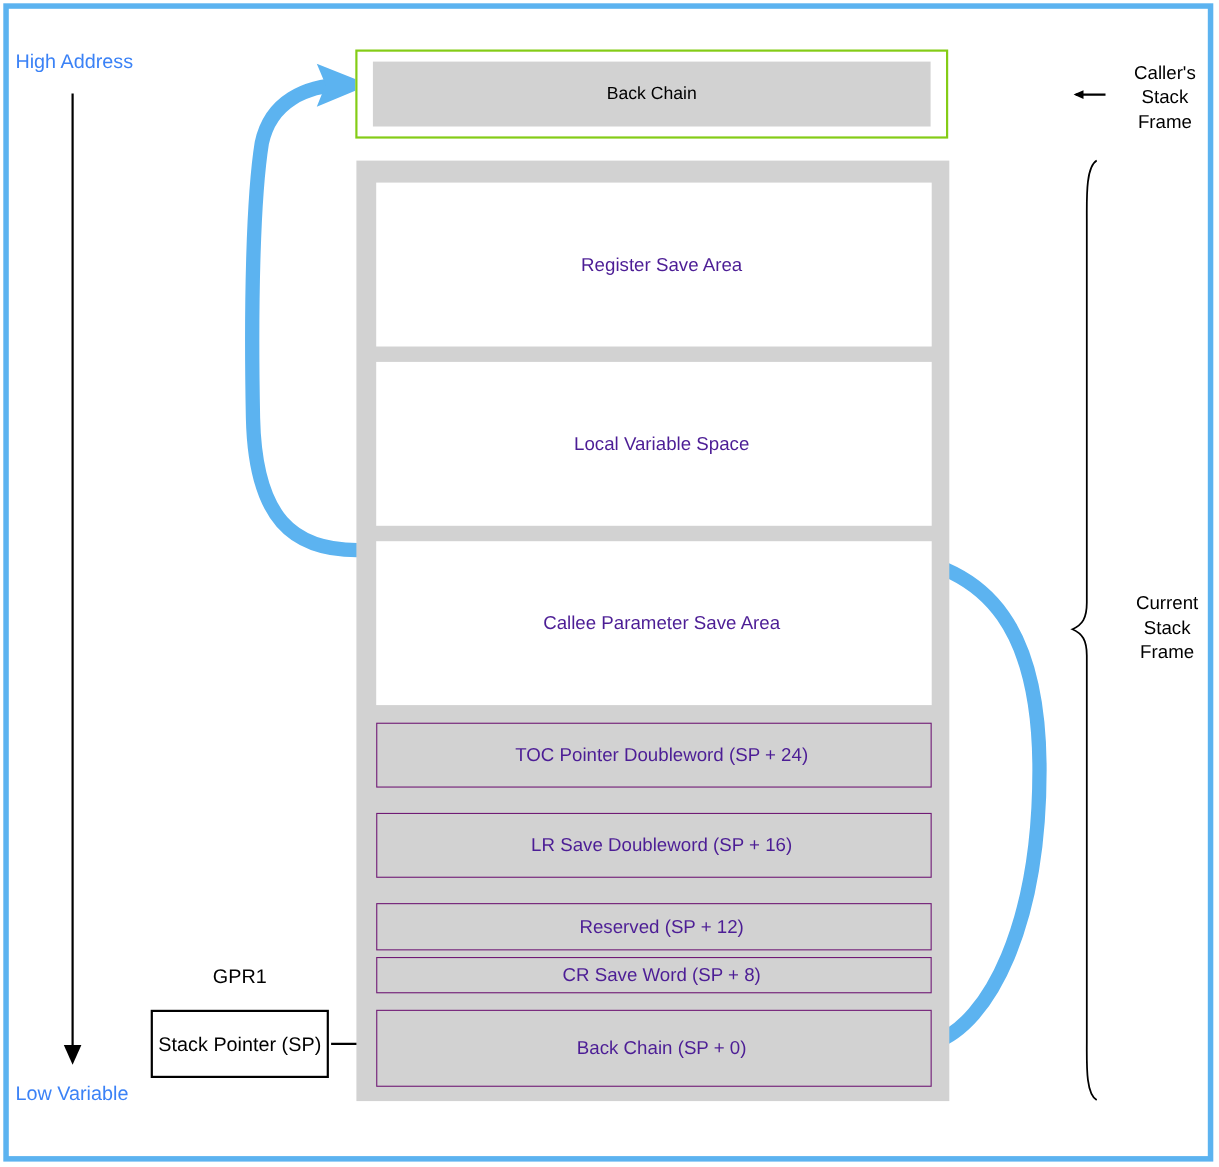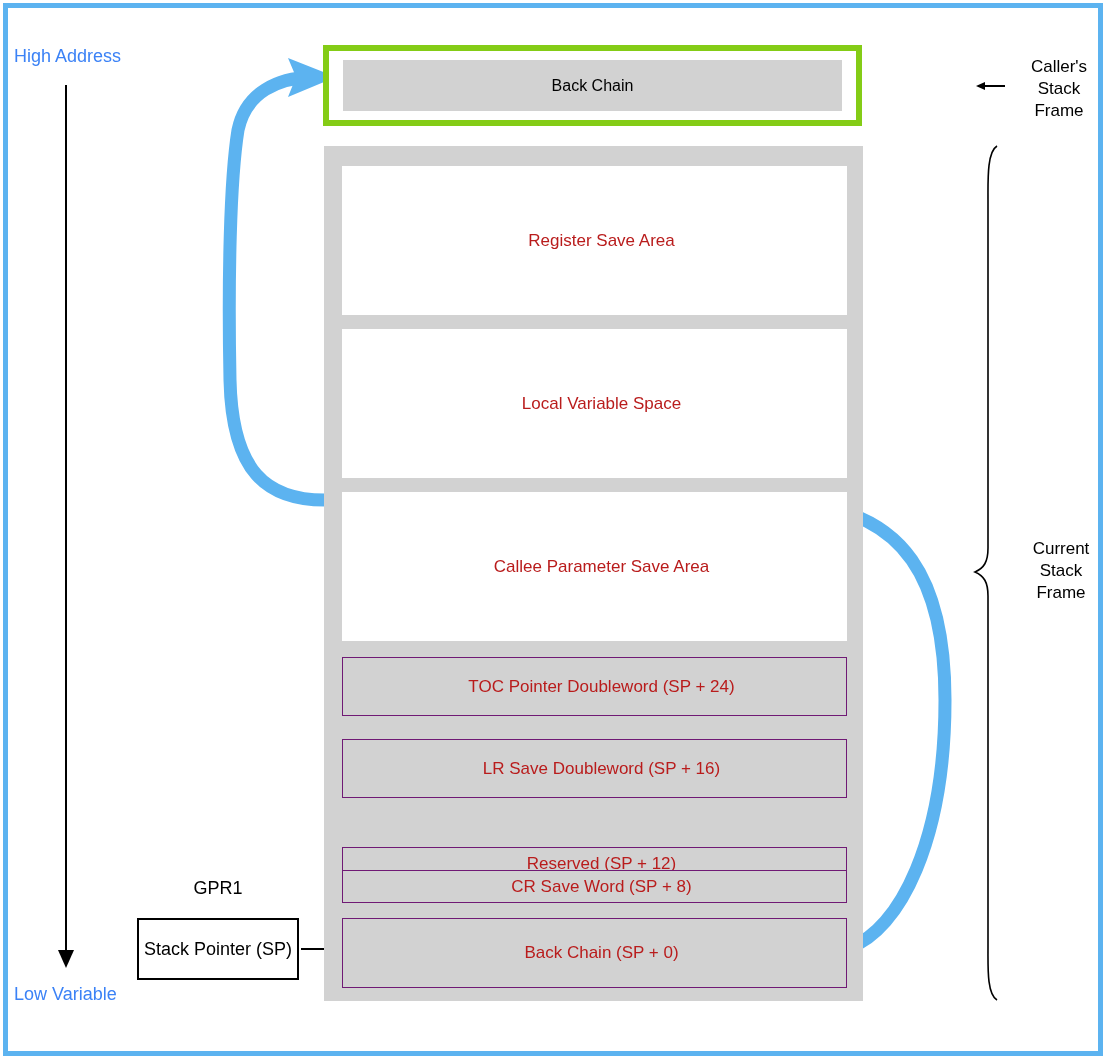--- a/index.html
+++ b/index.html
@@ -40,21 +40,21 @@
   .lbl-addr { font-size: 18px; }
   .lbl-center { text-align: center; }
 
   
   #callers-frame {
     position: absolute;
     left: 323px;
     top: 45px;
     width: 539px;
     height: 81px;
-    border: 6px solid #84cc16;
+    border: 2px solid #84cc16;
     background: #ffffff;
     box-sizing: border-box;
   }
   #callers-frame .band {
     position: absolute;
     left: 14px;
     top: 9px;
     right: 14px;
     bottom: 9px;
     background: #d2d2d2;
@@ -75,21 +75,21 @@
   }
   .slot {
     position: absolute;
     left: 18px;
     width: 505px;
     display: flex;
     align-items: center;
     justify-content: center;
     box-sizing: border-box;
     font-size: 17px;
-    color: #b91c1c;
+    color: #4c1d95;
     padding-left: 14px;
   }
   .slot.white {
     background: #ffffff;
     border: none;
   }
   .slot.gray-bordered {
     background: #d2d2d2;
     border: 1px solid #701a75;
   }
@@ -215,21 +215,21 @@
     <div class="slot white" style="top:20px; height:149px;">Register Save Area</div>
 
     <div class="slot white" style="top:183px; height:149px;">Local Variable Space</div>
 
     <div class="slot white" style="top:346px; height:149px;">Callee Parameter Save Area</div>
 
     <div class="slot gray-bordered" style="top:511px; height:59px;">TOC Pointer Doubleword (SP + 24)</div>
 
     <div class="slot gray-bordered" style="top:593px; height:59px;">LR Save Doubleword (SP + 16)</div>
 
-    <div class="slot gray-bordered" style="top:701px; height:33px;">Reserved (SP + 12)</div>
+    <div class="slot gray-bordered" style="top:675px; height:43px;">Reserved (SP + 12)</div>
 
     <div class="slot gray-bordered" style="top:724px; height:33px;">CR Save Word (SP + 8)</div>
 
     <div class="slot gray-bordered" style="top:772px; height:70px;">Back Chain (SP + 0)</div>
   </div>
 
   <div id="current-annot" class="lbl-center">Current
 Stack
 Frame</div>
 

